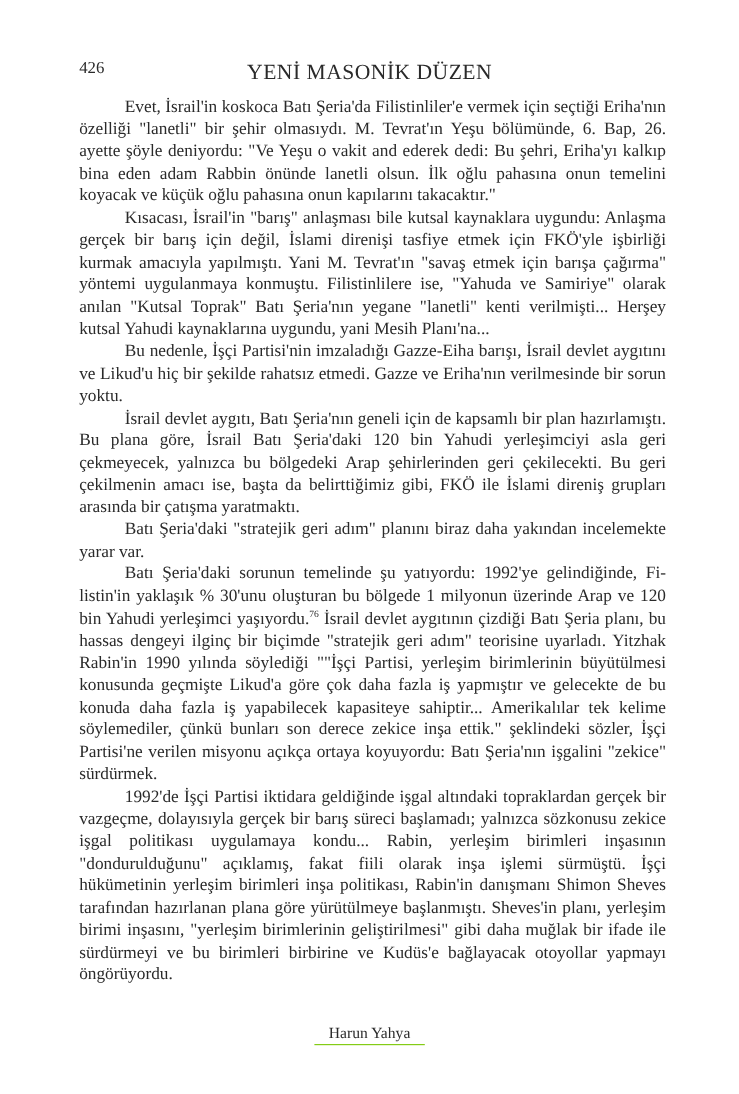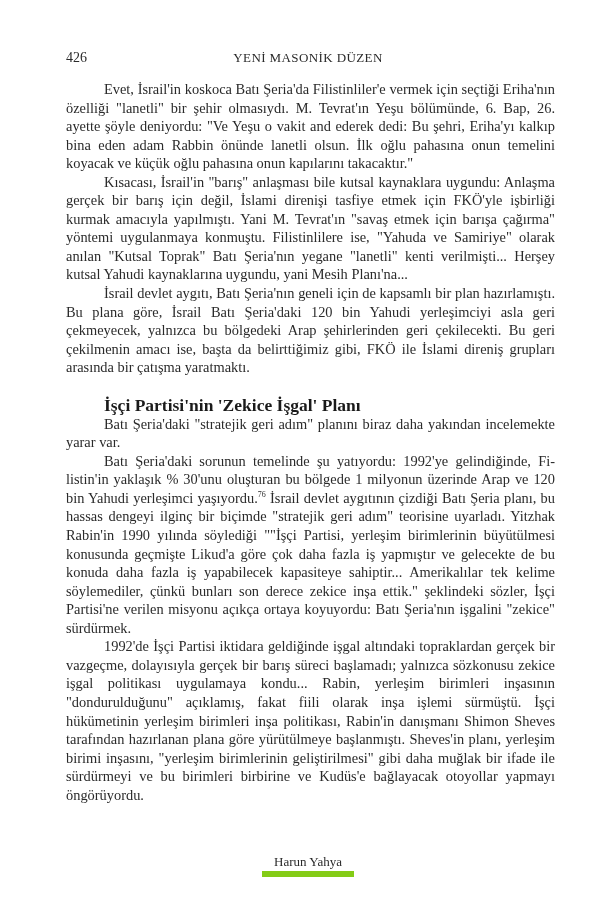--- a/index.html
+++ b/index.html
@@ -1,43 +1,43 @@
 <!DOCTYPE html>
 <html><head>
 <meta charset="utf-8">
 <style>
   html, body { margin: 0; padding: 0; background: #ffffff; }
   body { width: 616px; height: 912px; position: relative; overflow: hidden;
          font-family: "Liberation Serif", "DejaVu Serif", serif; color: #2a2a2a; }
   .page-number { position: absolute; left: 66px; top: 50px; font-size: 14px; }
   .running-head { position: absolute; left: 0; width: 616px; top: 50px; text-align: center;
-                  font-size: 13px; letter-spacing: 0.4px; }
+                  font-size: 18px; letter-spacing: 0.4px; }
   .body-text { position: absolute; left: 66px; top: 80px; width: 489px; }
   .para { margin: 0; font-size: 14.4px; line-height: 18.55px; text-align: justify;
           text-indent: 38px; hyphens: manual; }
-  .para.last-before-heading { margin-bottom: 18px; }
+  .para.last-before-heading { }
   .heading { margin: 0; padding-left: 38px; font-weight: bold; font-size: 17.5px;
              line-height: 20px; color: #1a1a1a; }
   sup { font-size: 8px; line-height: 0; vertical-align: super; margin-top: 40px; }
   .footer { position: absolute; top: 852px; left: 0; width: 616px; text-align: center; }
   .footer-label { display: inline-block; font-size: 13px; padding: 0 12px 1px 12px;
-                  border-bottom: 6px solid #84cc16; }
+                  border-bottom: 1px solid #84cc16; }
 </style>
 </head>
 <body>
 
 <div class="page-number">426</div>
 <div class="running-head">YENİ MASONİK DÜZEN</div>
 
 <div class="body-text">
   <p class="para">Evet, İsrail'in koskoca Batı Şeria'da Filistinliler'e vermek için seçtiği Eri­ha'nın özelliği "lanetli" bir şehir olmasıydı. M. Tevrat'ın Yeşu bölümünde, 6. Bap, 26. ayette şöyle deniyordu: "Ve Yeşu o vakit and ederek dedi: Bu şehri, Eriha'yı kalkıp bina eden adam Rabbin önünde lanetli olsun. İlk oğlu pahası­na onun temelini koyacak ve küçük oğlu pahasına onun kapılarını takacaktır."</p>
   <p class="para">Kısacası, İsrail'in "barış" anlaşması bile kutsal kaynaklara uygundu: Anlaş­ma gerçek bir barış için değil, İslami direnişi tasfiye etmek için FKÖ'yle işbir­liği kurmak amacıyla yapılmıştı. Yani M. Tevrat'ın "savaş etmek için barışa ça­ğırma" yöntemi uygulanmaya konmuştu. Filistinlilere ise, "Yahuda ve Samiri­ye" olarak anılan "Kutsal Toprak" Batı Şeria'nın yegane "lanetli" kenti verilmiş­ti... Herşey kutsal Yahudi kaynaklarına uygundu, yani Mesih Planı'na...</p>
+  <p class="para">Bu nedenle, İşçi Partisi'nin imzaladığı Gazze-Eiha barışı, İsrail devlet ay­gıtını ve Likud'u hiç bir şekilde rahatsız etmedi. Gazze ve Eriha'nın verilme­sinde bir sorun yoktu.</p>
   <p class="para last-before-heading">İsrail devlet aygıtı, Batı Şeria'nın geneli için de kapsamlı bir plan hazırla­mıştı. Bu plana göre, İsrail Batı Şeria'daki 120 bin Yahudi yerleşimciyi asla ge­ri çekmeyecek, yalnızca bu bölgedeki Arap şehirlerinden geri çekilecekti. Bu geri çekilmenin amacı ise, başta da belirttiğimiz gibi, FKÖ ile İslami direniş grupları arasında bir çatışma yaratmaktı.</p>
 
-  <h2 class="heading">İşçi Partisi'nin 'Zekice İşgal' Planı</h2>
 
   <p class="para">Batı Şeria'daki "stratejik geri adım" planını biraz daha yakından incele­mekte yarar var.</p>
   <p class="para"><span>Batı Şeria'daki sorunun temelinde şu yatıyordu: 1992'ye gelindiğinde, Fi­listin'in yaklaşık % 30'unu oluşturan bu bölgede 1 milyonun üzerinde Arap ve 120 bin Yahudi yerleşimci yaşıyordu.</span><sup>76</sup><span> İsrail devlet aygıtının çizdiği Batı Şeria planı, bu hassas dengeyi ilginç bir biçimde "stratejik geri adım" teorisine uyar­ladı. Yitzhak Rabin'in 1990 yılında söylediği ""İşçi Partisi, yerleşim birimlerinin büyütülmesi konusunda geçmişte Likud'a göre çok daha fazla iş yapmıştır ve gelecekte de bu konuda daha fazla iş yapabilecek kapasiteye sahiptir... Ame­rikalılar tek kelime söylemediler, çünkü bunları son derece zekice inşa ettik." şeklindeki sözler, İşçi Partisi'ne verilen misyonu açıkça ortaya koyuyordu: Ba­tı Şeria'nın işgalini "zekice" sürdürmek.</span></p>
   <p class="para">1992'de İşçi Partisi iktidara geldiğinde işgal altındaki topraklardan gerçek bir vazgeçme, dolayısıyla gerçek bir barış süreci başlamadı; yalnızca sözkonu­su zekice işgal politikası uygulamaya kondu... Rabin, yerleşim birimleri inşa­sının "dondurulduğunu" açıklamış, fakat fiili olarak inşa işlemi sürmüştü. İşçi hükümetinin yerleşim birimleri inşa politikası, Rabin'in danışmanı Shimon Sheves tarafından hazırlanan plana göre yürütülmeye başlanmıştı. Sheves'in planı, yerleşim birimi inşasını, "yerleşim birimlerinin geliştirilmesi" gibi daha muğlak bir ifade ile sürdürmeyi ve bu birimleri birbirine ve Kudüs'e bağlaya­cak otoyollar yapmayı öngörüyordu.</p>
 </div>
 
 <div class="footer">
   <span class="footer-label">Harun Yahya</span>
 </div>
 

